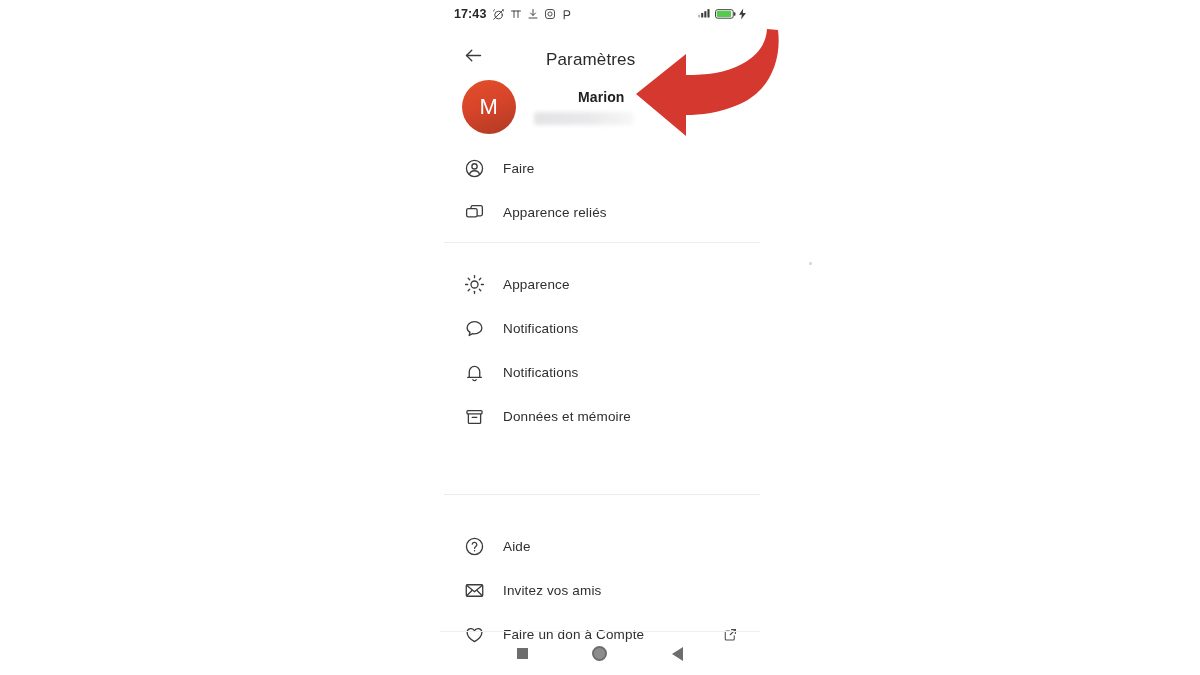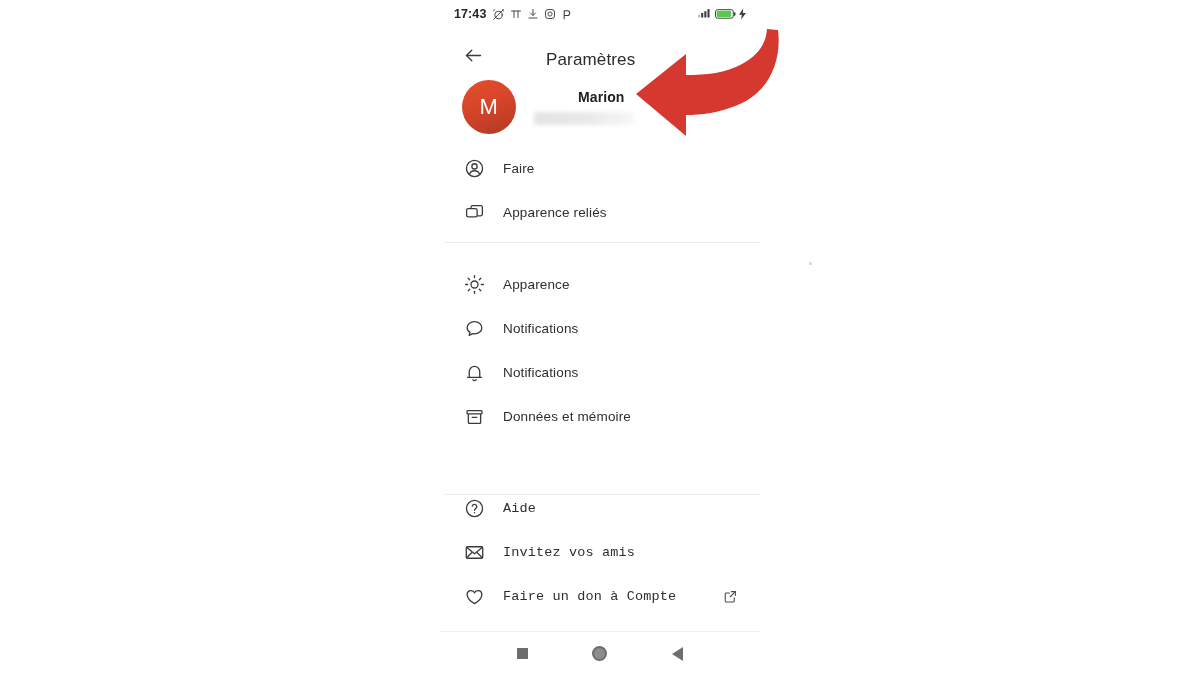--- a/index.html
+++ b/index.html
@@ -126,21 +126,21 @@
     height: 13px;
     border-radius: 3px;
     background: linear-gradient(90deg, rgba(226,226,228,.95) 0%, rgba(232,232,234,.95) 55%, rgba(242,242,243,.6) 100%);
     filter: blur(2.2px);
   }
 
   
   .menu-group { position: absolute; left: 0; width: 320px; }
   .g1 { top: 146px; }
   .g2 { top: 262px; }
-  .g3 { top: 486px; font-family: Liberation Mono, monospace; }
+  .g3 { top: 524px; }
 
   .row {
     height: 44px;
     display: flex;
     align-items: center;
     cursor: pointer;
     position: relative;
   }
   .row-icon {
     width: 24px; height: 24px;

